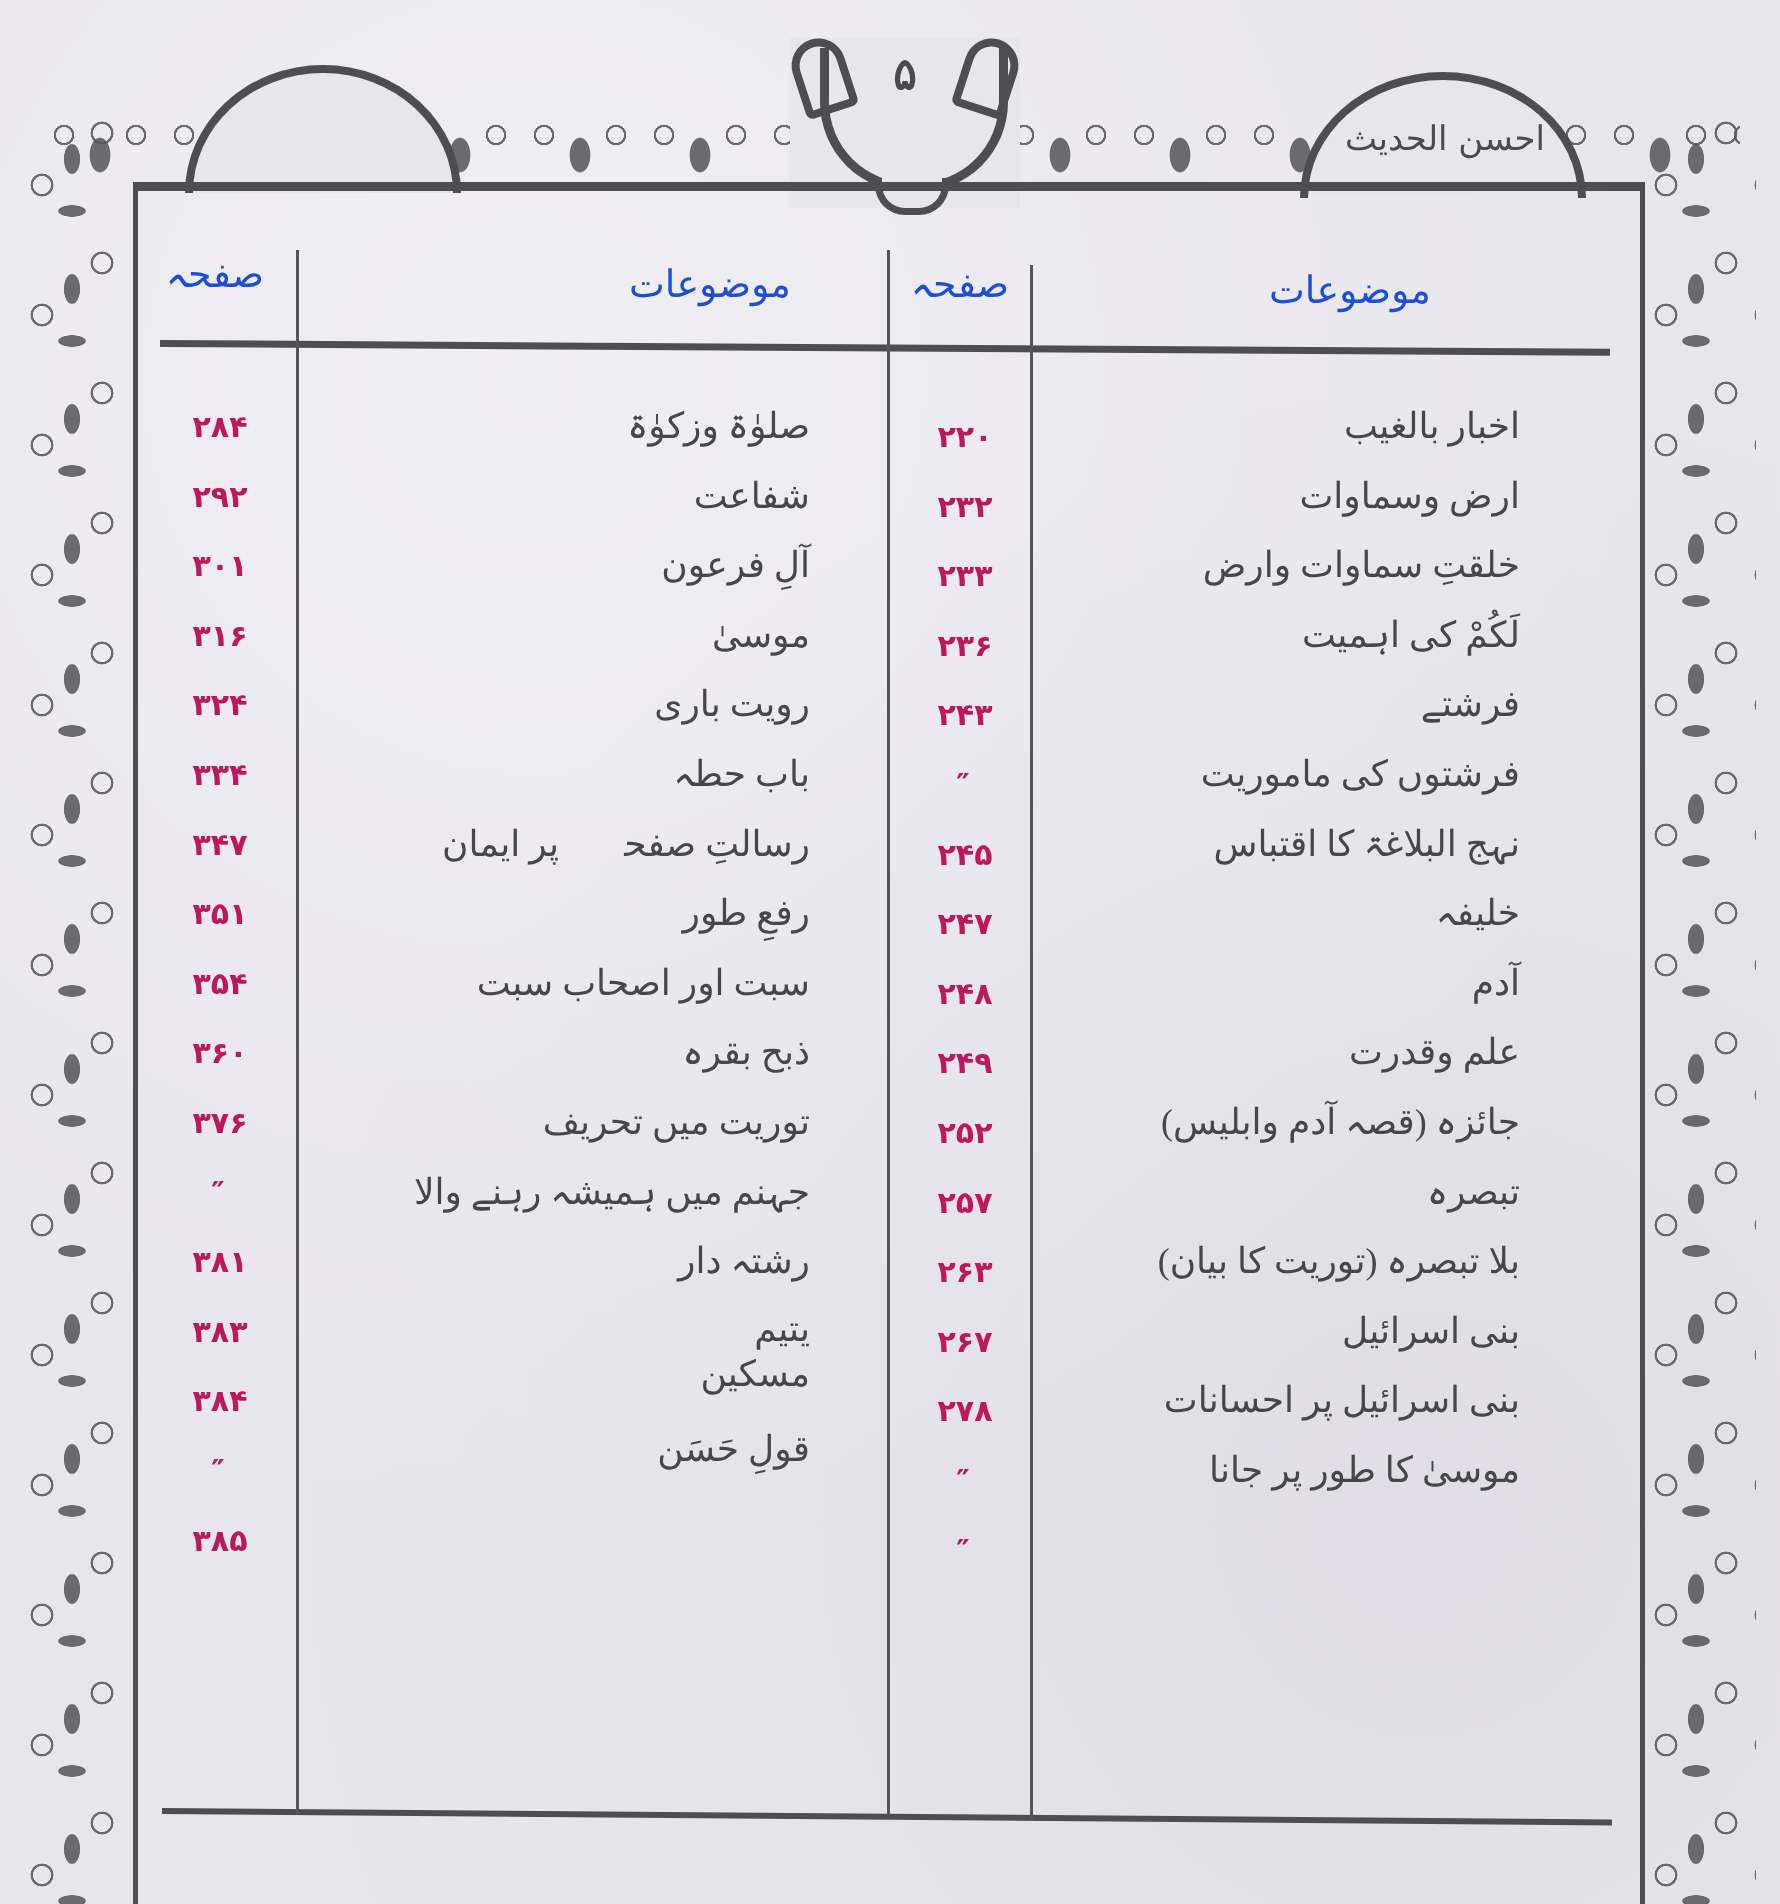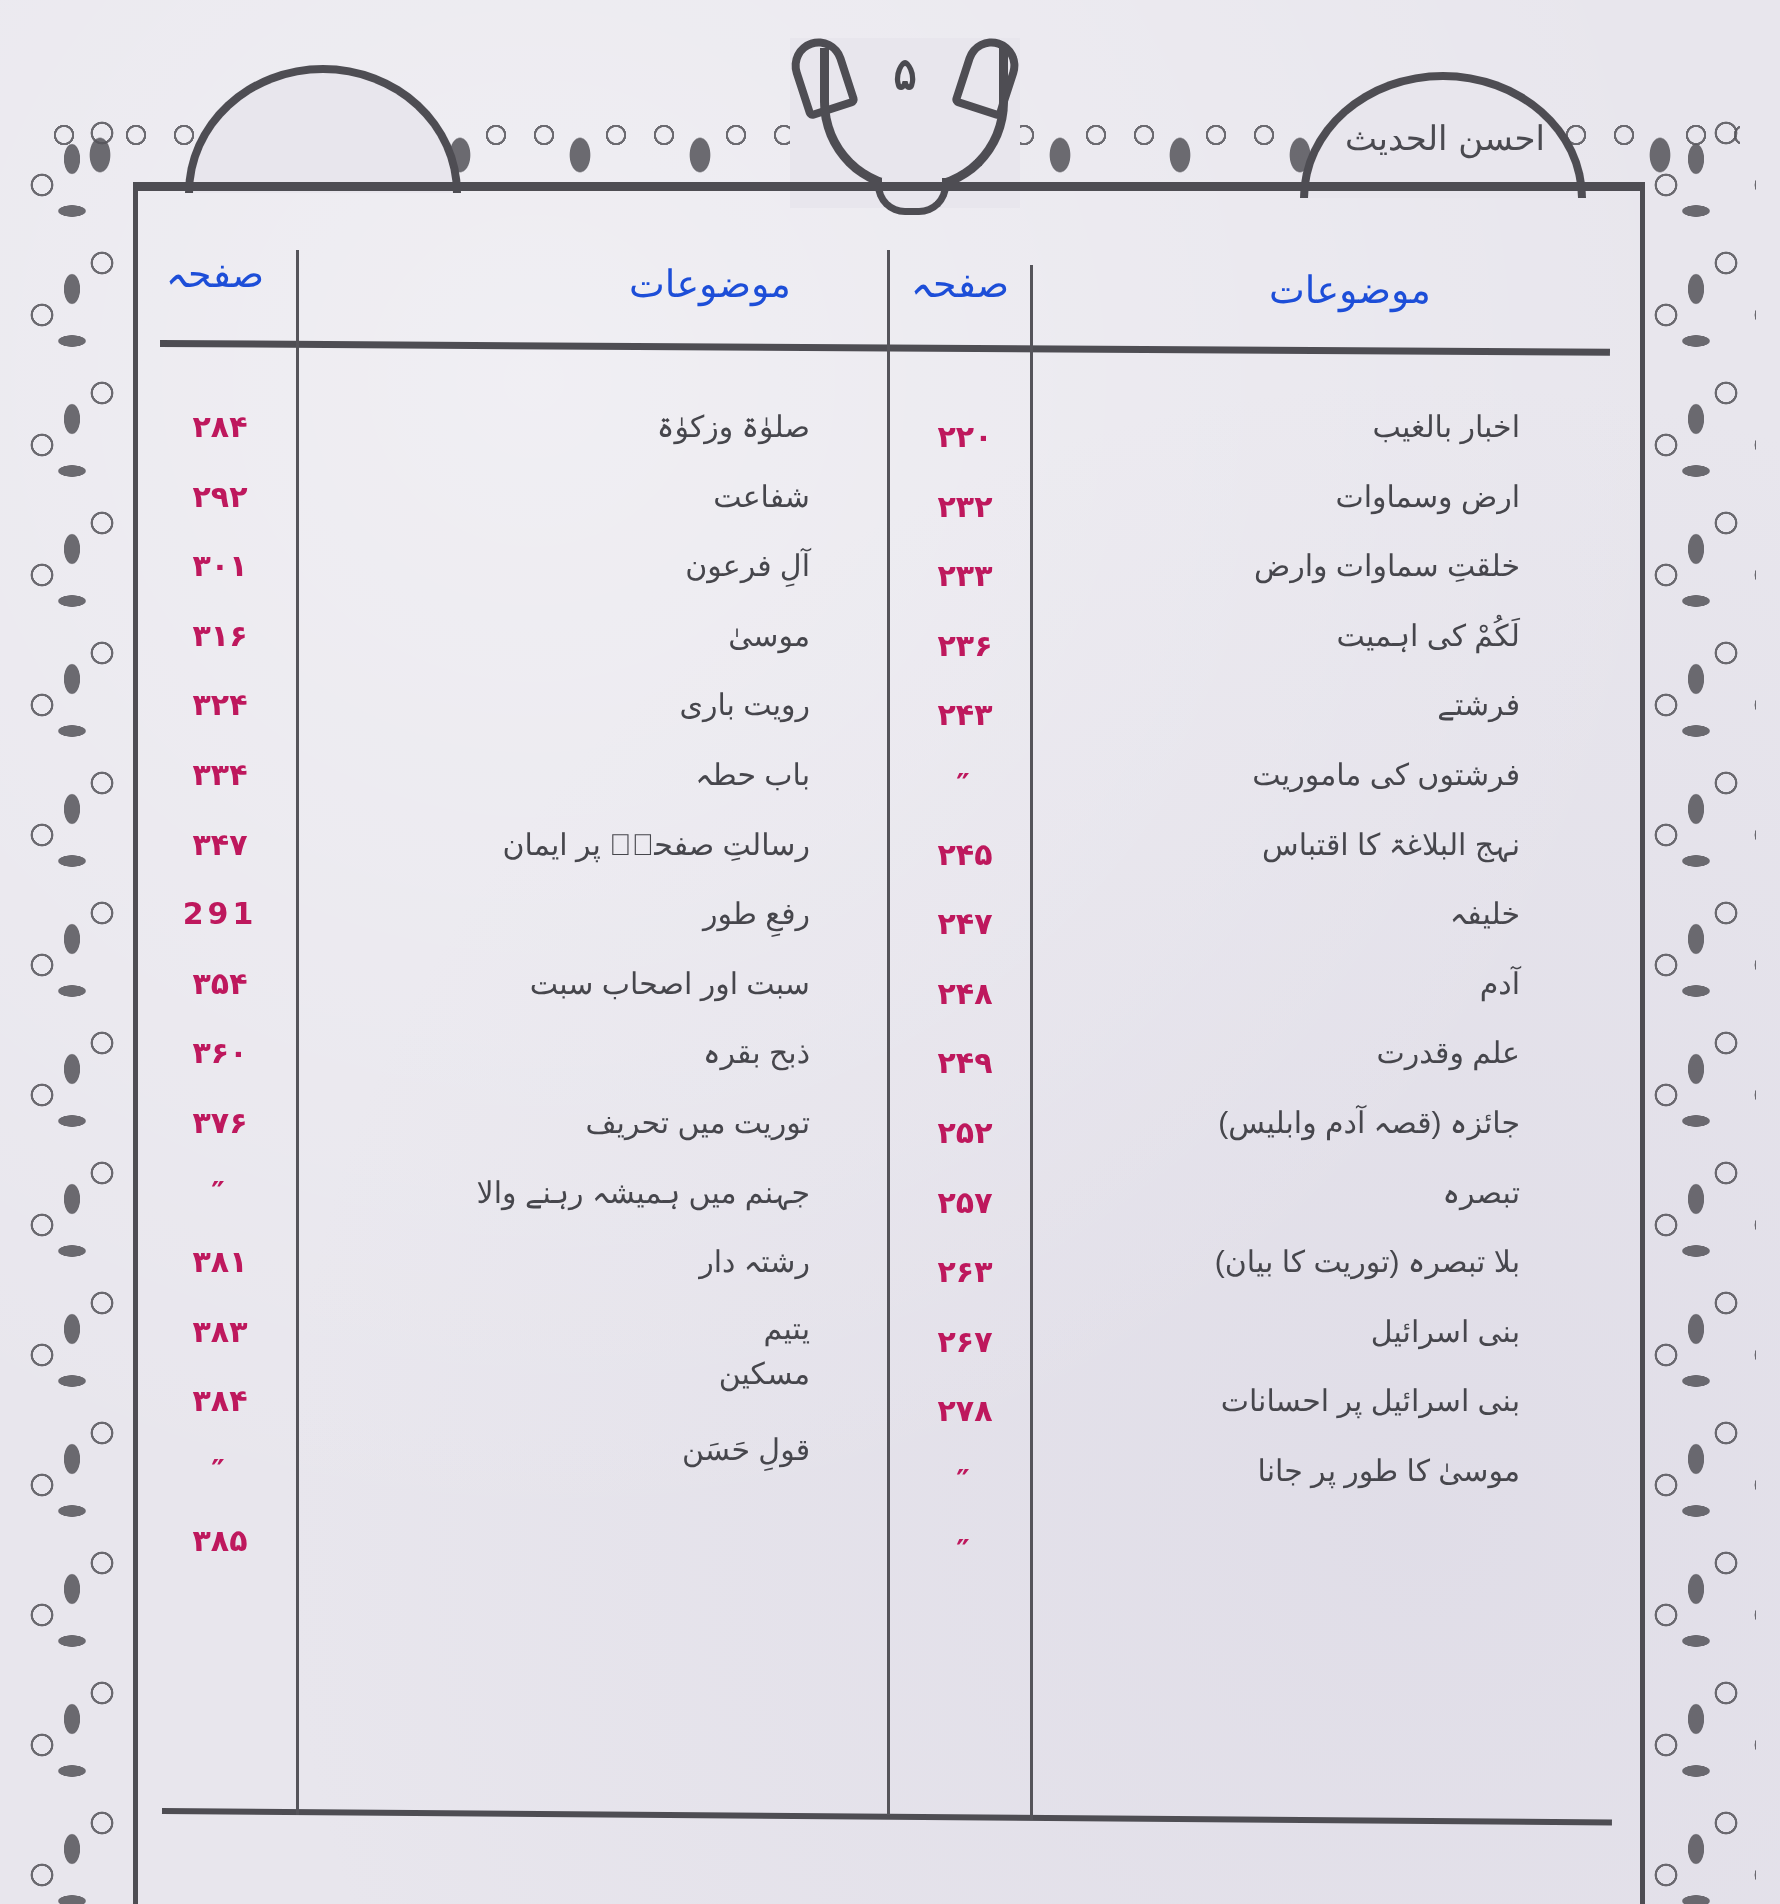--- a/index.html
+++ b/index.html
@@ -93,21 +93,21 @@
   .h-right-topic { left: 1200px; width: 300px; top: 268px; }
   .h-right-page { left: 890px; width: 140px; top: 262px; }
   .h-left-topic { left: 560px; width: 300px; top: 262px; }
   .h-left-page { left: 140px; width: 150px; top: 252px; }
 
   .topic-col, .page-col { position: absolute; top: 392px; }
   .topic-col .cell, .page-col .cell {
     height: 69.6px; line-height: 69.6px; white-space: nowrap; direction: rtl;
   }
   .topic-col .cell {
-    font-family: Liberation Sans, sans-serif; font-size: 30px; color: #46464c;
+    font-family: Liberation Serif, serif; font-size: 36px; color: #46464c;
   }
   .page-col .cell {
     font-family: "DejaVu Sans", sans-serif; font-size: 30px; font-weight: bold;
     color: #be185d; letter-spacing: 4px; text-align: center;
   }
   .right-topics { left: 1080px; width: 440px; text-align: right; }
   .right-pages { left: 900px; width: 130px; top: 402px; }
   .left-topics { left: 330px; width: 480px; text-align: right; }
   .left-pages { left: 150px; width: 140px; }
 </style>
@@ -201,21 +201,21 @@
 </div>
 
 <div class="page-col left-pages">
   <div class="cell">۲۸۴</div>
   <div class="cell">۲۹۲</div>
   <div class="cell">۳۰۱</div>
   <div class="cell">۳۱۶</div>
   <div class="cell">۳۲۴</div>
   <div class="cell">۳۳۴</div>
   <div class="cell">۳۴۷</div>
-  <div class="cell">291</div>
+  <div class="cell">۳۵۱</div>
   <div class="cell">۳۵۴</div>
   <div class="cell">۳۶۰</div>
   <div class="cell">۳۷۶</div>
   <div class="cell">″</div>
   <div class="cell">۳۸۱</div>
   <div class="cell">۳۸۳</div>
   <div class="cell">۳۸۴</div>
   <div class="cell">″</div>
   <div class="cell">۳۸۵</div>
 </div>

